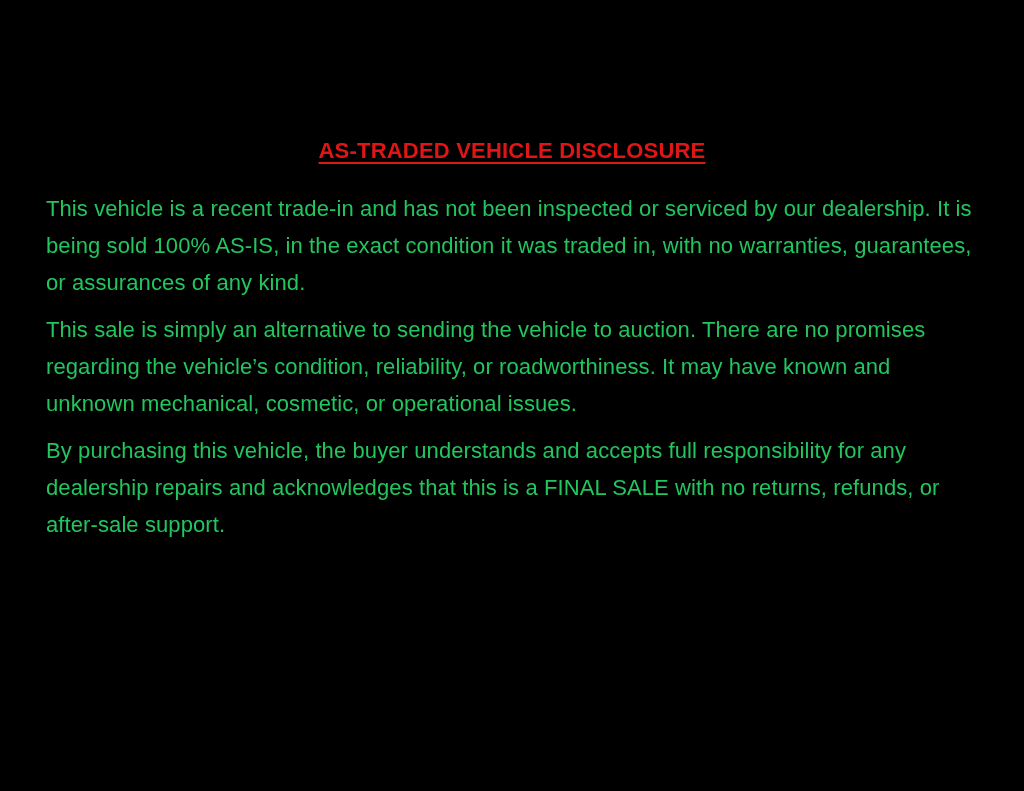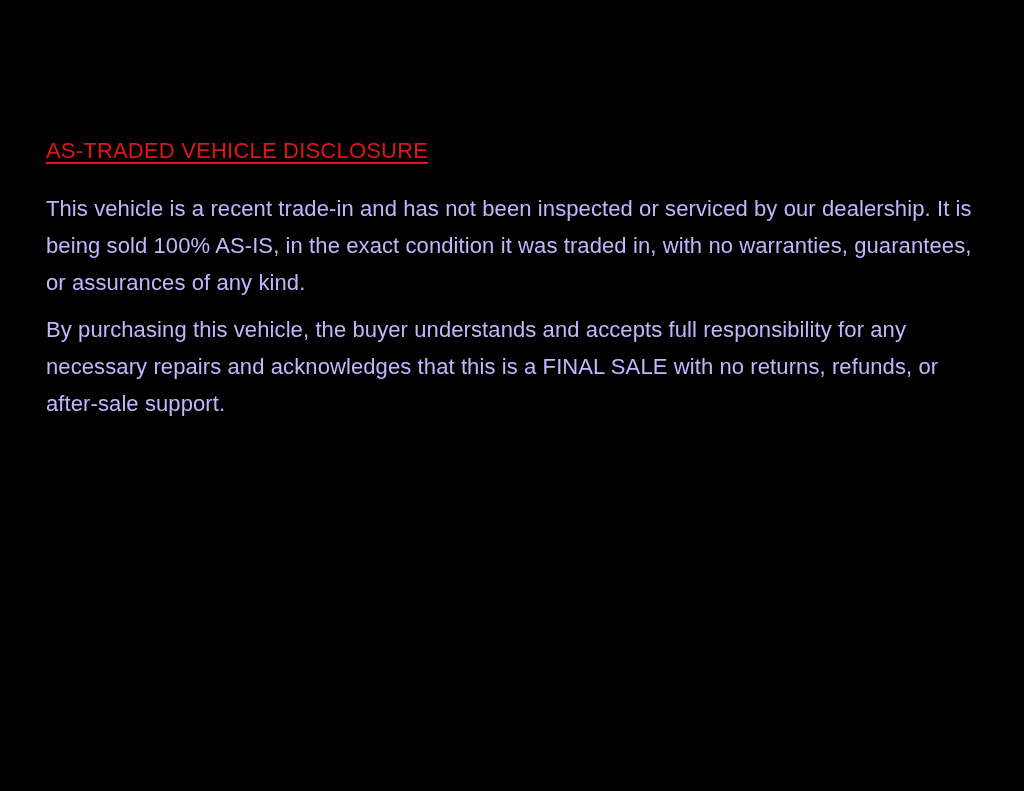--- a/index.html
+++ b/index.html
@@ -16,43 +16,44 @@
   }
 
   .slide {
     width: 1024px;
     height: 791px;
     background: #000000;
     padding: 138px 46px 0 46px;
   }
 
   .disclosure-title {
-    text-align: left;
+    text-align: center;
     color: #e01616;
     font-size: 22px;
-    font-weight: 400;
+    font-weight: 700;
     text-decoration: underline;
     text-decoration-thickness: 2px;
     text-underline-offset: 4px;
     margin-bottom: 26px;
     letter-spacing: 0.2px;
   }
 
   .disclosure-body p {
-    color: #c4b5fd;
+    color: #22c55e;
     font-size: 22px;
     line-height: 37px;
     max-width: 940px;
     margin-bottom: 10px;
     letter-spacing: 0.1px;
   }
 </style>
 </head>
 <body>
 
 <div class="slide">
   <h1 class="disclosure-title">AS-TRADED VEHICLE DISCLOSURE</h1>
 
   <div class="disclosure-body">
     <p>This vehicle is a recent trade-in and has not been inspected or serviced by our dealership. It is being sold 100% AS-IS, in the exact condition it was traded in, with no warranties, guarantees, or assurances of any kind.</p>
-    <p>By purchasing this vehicle, the buyer understands and accepts full responsibility for any necessary repairs and acknowledges that this is a FINAL SALE with no returns, refunds, or after-sale support.</p>
+    <p>This sale is simply an alternative to sending the vehicle to auction. There are no promises regarding the vehicle’s condition, reliability, or roadworthiness. It may have known and unknown mechanical, cosmetic, or operational issues.</p>
+    <p>By purchasing this vehicle, the buyer understands and accepts full responsibility for any dealership repairs and acknowledges that this is a FINAL SALE with no returns, refunds, or after-sale support.</p>
   </div>
 </div>
 
 </body></html>

